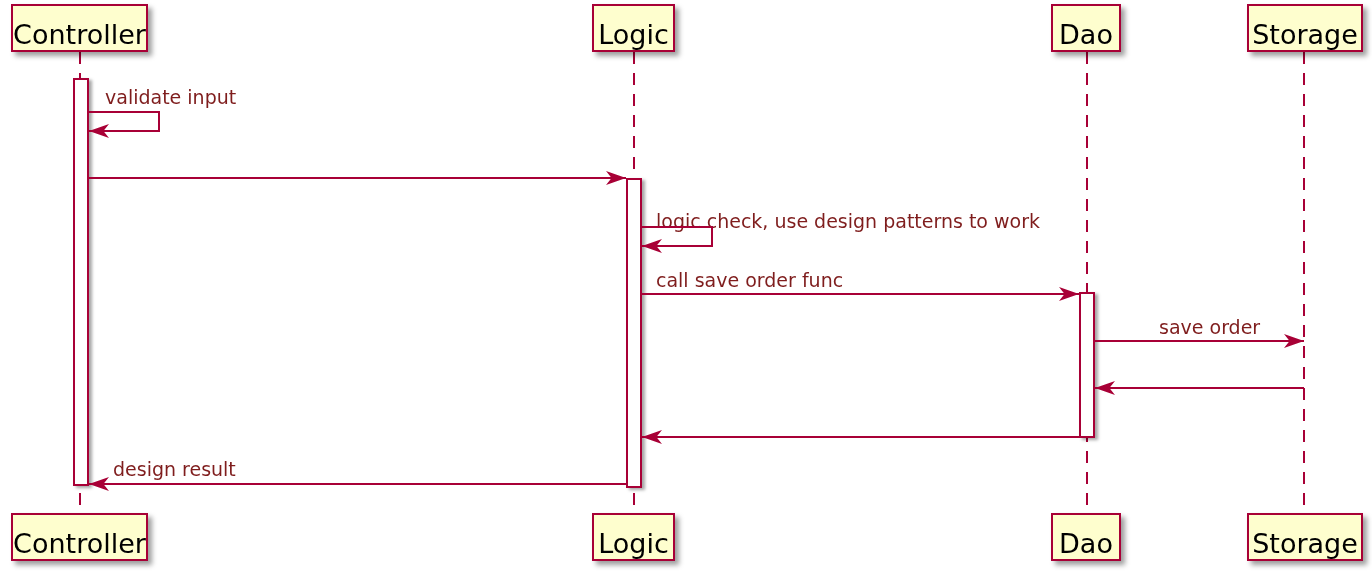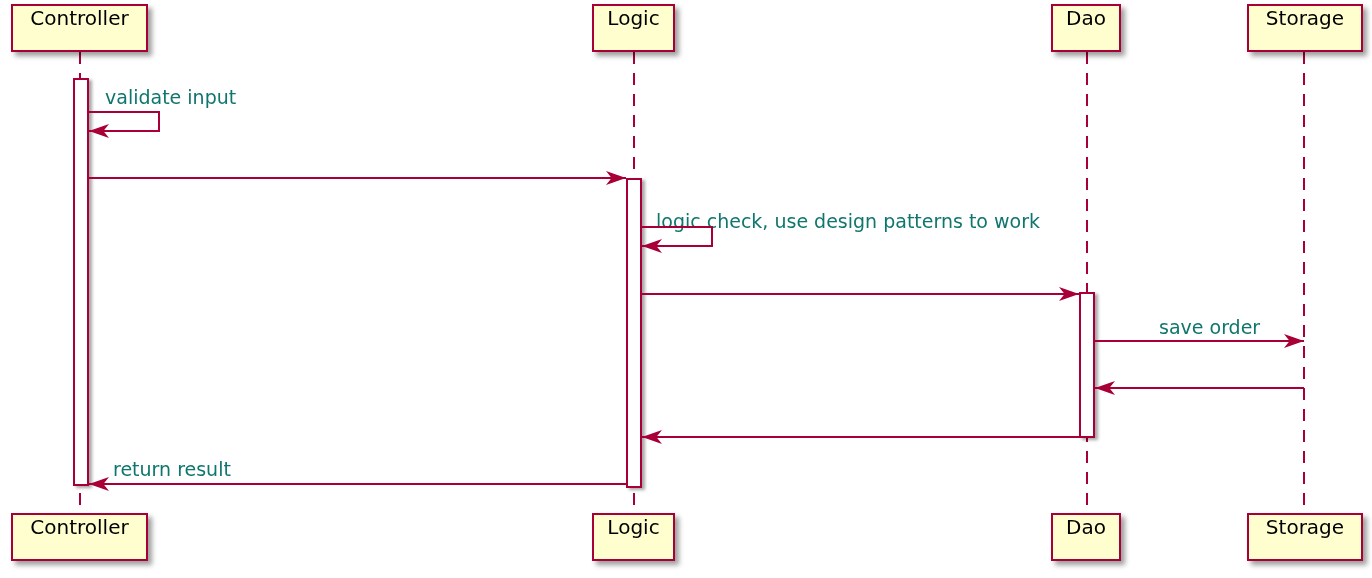--- a/index.html
+++ b/index.html
@@ -20,23 +20,23 @@
     overflow: hidden;
   }
 
   .participant {
     position: absolute;
     height: 48px;
     background: var(--participant-fill);
     border: 2.5px solid var(--accent);
     box-shadow: 4px 4px 5px rgba(0,0,0,0.38);
     display: flex;
-    align-items: flex-start;
+    align-items: flex-end;
     justify-content: center;
-    font-size: 20px;
+    font-size: 27px;
     color: var(--text);
     white-space: nowrap;
   }
 
   .lifeline {
     position: absolute;
     width: 2px;
     background: repeating-linear-gradient(
       to bottom,
       var(--accent) 0px, var(--accent) 12px,
@@ -69,21 +69,21 @@
     height: 14px;
     background: var(--accent);
   }
   .arrowhead.right { clip-path: polygon(0 0, 100% 50%, 0 100%, 28% 50%); }
   .arrowhead.left  { clip-path: polygon(100% 0, 0 50%, 100% 100%, 72% 50%); }
 
   .msg-label {
     position: absolute;
     font-size: 19px;
     line-height: 24px;
-    color: #0f766e;
+    color: #7f1d1d;
     white-space: nowrap;
   }
 </style>
 </head>
 <body>
 
 <div class="diagram">
 
   <div class="lifeline" style="left:79px;   top:52px; height:461px;"></div>
   <div class="lifeline" style="left:633px;  top:52px; height:461px;"></div>
@@ -128,30 +128,31 @@
 
   <div class="msg-line-h" style="left:89px; top:177px; width:537px;"></div>
   <div class="arrowhead right" style="left:606px; top:171px;"></div>
 
   <div class="msg-label" style="left:656px; top:209px;">logic check, use design patterns to work</div>
   <div class="msg-line-h" style="left:642px; top:226px; width:71px;"></div>
   <div class="msg-line-v" style="left:711px; top:226px; height:21px;"></div>
   <div class="msg-line-h" style="left:642px; top:245px; width:71px;"></div>
   <div class="arrowhead left" style="left:642px; top:239px;"></div>
 
+  <div class="msg-label" style="left:656px; top:268px;">call save order func</div>
   <div class="msg-line-h" style="left:642px; top:293px; width:437px;"></div>
   <div class="arrowhead right" style="left:1059px; top:287px;"></div>
 
   <div class="msg-label" style="left:1159px; top:315px;">save order</div>
   <div class="msg-line-h" style="left:1095px; top:340px; width:209px;"></div>
   <div class="arrowhead right" style="left:1284px; top:334px;"></div>
 
   <div class="msg-line-h" style="left:1095px; top:387px; width:209px;"></div>
   <div class="arrowhead left" style="left:1095px; top:381px;"></div>
 
   <div class="msg-line-h" style="left:642px; top:436px; width:437px;"></div>
   <div class="arrowhead left" style="left:642px; top:430px;"></div>
 
-  <div class="msg-label" style="left:113px; top:457px;">return result</div>
+  <div class="msg-label" style="left:113px; top:457px;">design result</div>
   <div class="msg-line-h" style="left:89px; top:483px; width:537px;"></div>
   <div class="arrowhead left" style="left:89px; top:477px;"></div>
 
 </div>
 
 </body></html>

